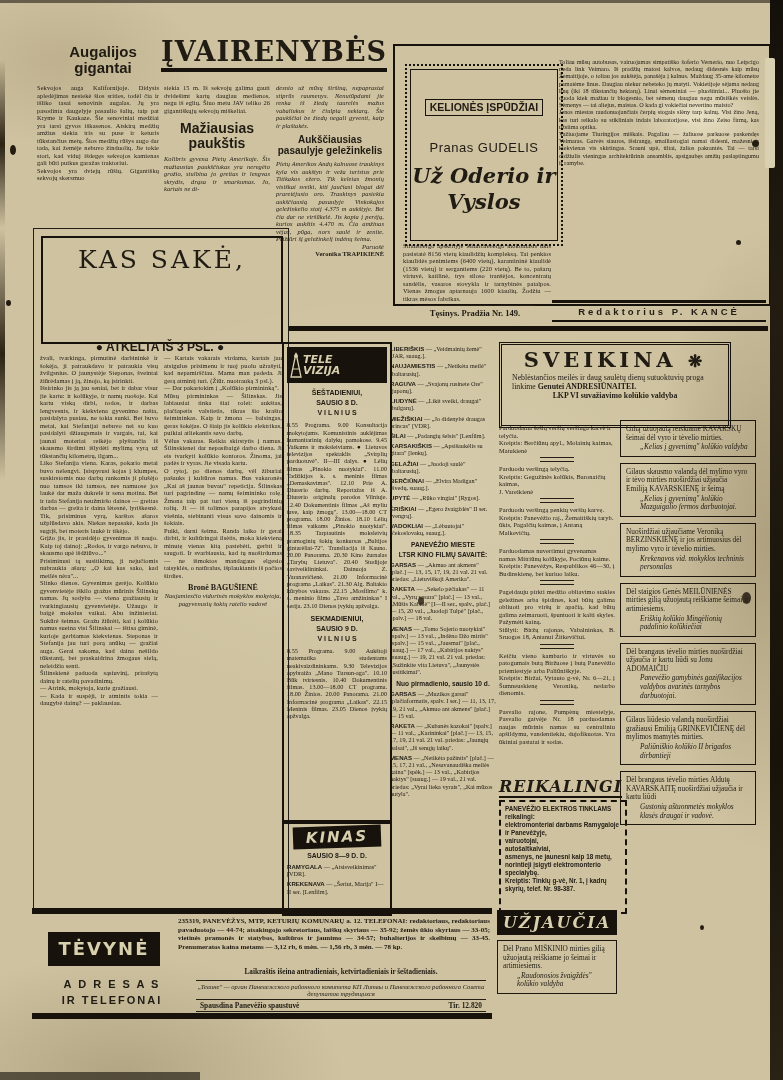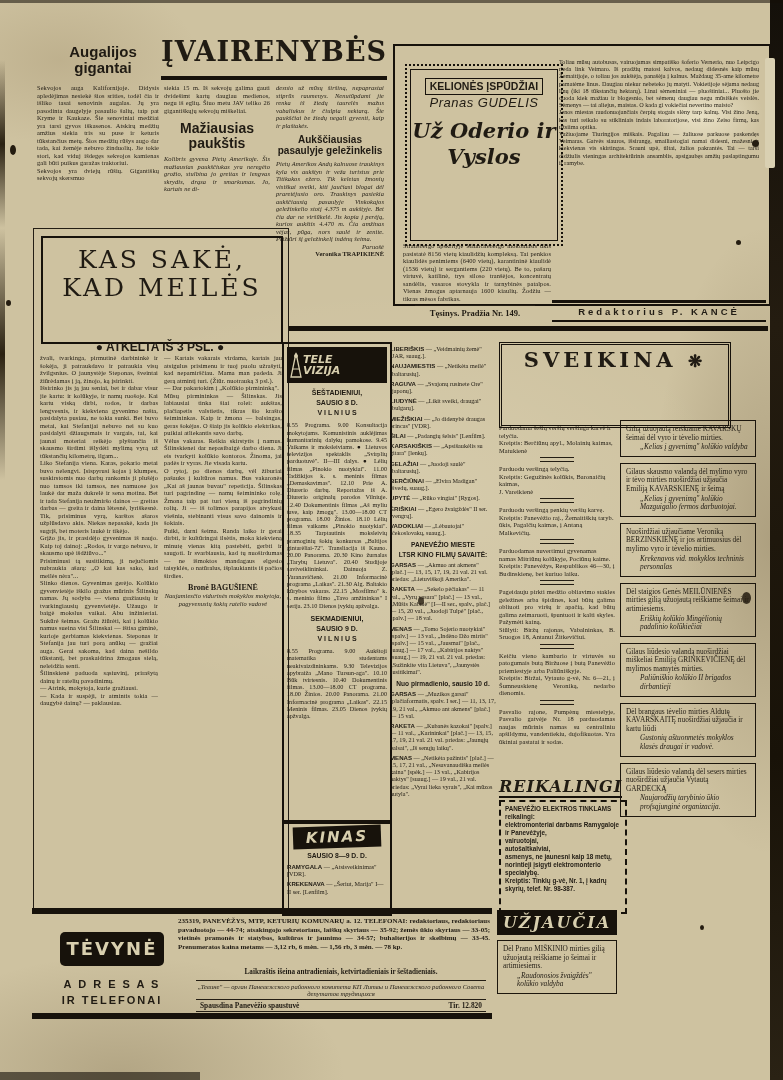--- a/index.html
+++ b/index.html
@@ -37,44 +37,44 @@
 </head>
 <body>
 
 <div class="page">
 
   <div class="abs h-sans ctr" style="left:48px;top:44px;width:110px;font-size:15px;">Augalijos gigantai</div>
   <div class="abs body-txt just preline" style="left:37px;top:84px;width:122px;height:148px;">Sekvojos auga Kalifornijoje. Didysis apledėjimas nesiekė šios srities, todėl čia ir išliko tasai senovinis augalas. Jų yra pasodinta daugelyje pasaulio šalių, taip pat Kryme ir Kaukaze. Šie senoviniai medžiai yra tarsi gyvos iškasenos. Atskirų medžių amžius siekia tris su puse ir keturis tūkstančius metų. Šios medžių rūšys augo dar tada, kai žemėje nebuvo žinduolių. Jie tokie stori, kad viduj išdegęs sekvojos kamienas gali būti puikus garažas traktoriui.
 Sekvojos yra dviejų rūšių. Gigantiškų sekvojų skersmuo</div>
 
   <div class="abs ctr" style="left:160px;top:36px;width:228px;">
-    <span style="font-family:'DejaVu Serif',serif;font-weight:bold;font-size:27px;letter-spacing:1px;border-bottom:4px solid #17120b;display:inline-block;padding-bottom:9px;">ĮVAIRENYBĖS</span>
+    <span style="font-family:'DejaVu Serif',serif;font-weight:bold;font-size:27px;letter-spacing:1px;border-bottom:4px solid #17120b;display:inline-block;padding-bottom:1px;">ĮVAIRENYBĖS</span>
   </div>
 
   <div class="abs" style="left:164px;top:84px;width:106px;">
     <div class="body-txt just">siekia 15 m. Iš sekvojų galima gauti dvidešimt kartų daugiau medienos, negu iš eglių. Šiuo metu JAV teliko 26 gigantiškųjų sekvojų miškeliai.</div>
     <div class="h-sans ctr" style="font-size:14px;margin:7px 0 5px;">Mažiausias paukštis</div>
     <div class="body-txt just" style="font-style:italic;">Kolibris gyvena Pietų Amerikoje. Šis mažiausias paukščiukas yra neregėto grožio, stulbina jo greitas ir lengvas skrydis, drąsa ir smarkumas. Jo, kartais ne di-</div>
   </div>
 
   <div class="abs" style="left:276px;top:84px;width:108px;">
     <div class="body-txt just" style="font-style:italic;">desnio už mūsų širšiną, nepaprastai stiprūs raumenys. Nenutūpdami jie renka iš žiedų taurelės mažus vabaliukus ir čiulpia nektarą. Šie paukščiai be žiedų negali gyventi, kaip ir plaštakės.</div>
     <div class="h-sans ctr" style="font-size:10px;margin:6px 0 4px;">Aukščiausias pasaulyje geležinkelis</div>
     <div class="body-txt just preline" style="font-style:italic;">Pietų Amerikos Andų kalnuose traukinys kyla vis aukštyn ir veža turistus prie Titikakos ežero. Tik keletas žmonių visiškai sveiki, kiti jaučiasi blogai dėl praretėjusio oro. Traukinys pasiekia aukščiausią pasaulyje Vinkokajos geležinkelio stotį 4.375 m aukštyje. Bet čia dar ne viršūkelė. Jis kopia į perėją, kurios aukštis 4.470 m. Čia amžinas vėjas, pūga, nors saulė ir zenite. Prižiūri šį geležinkelį indėnų šeima.</div>
     <div class="body-txt" style="text-align:right;font-style:italic;">Paruošė</div>
     <div class="body-txt" style="text-align:right;font-weight:bold;">Veronika TRAPIKIENĖ</div>
   </div>
 
   <div class="abs box" style="left:393px;top:44px;width:374px;height:258px;">
 
     <div class="abs" style="left:10px;top:18px;width:146px;height:168px;border:2px dotted #17120b;outline:1px solid #17120b;outline-offset:-6px;padding:10px 4px 0;">
-      <div class="ctr" style="margin-top:0;">
+      <div class="ctr" style="margin-top:21px;">
         <span class="h-sans" style="font-size:10.5px;border:1.5px solid #17120b;padding:2px 4px;display:inline-block;">KELIONĖS ĮSPŪDŽIAI</span>
       </div>
-      <div class="ctr sans" style="font-size:13px;margin-top:0;letter-spacing:.5px;font-style:italic;">Pranas GUDELIS</div>
+      <div class="ctr sans" style="font-size:13px;margin-top:24px;letter-spacing:.5px;">Pranas GUDELIS</div>
       <div class="ctr" style="font-family:'DejaVu Serif',serif;font-weight:bold;font-style:italic;font-size:21px;line-height:1.25;margin-top:8px;">Už Oderio ir Vyslos</div>
     </div>
     <div class="abs body-txt just" style="left:8px;top:196px;width:148px;">Strausbergo apskrityje Miunchebergo mokomasis ūkis pasistatė 8156 vietų kiaulidžių kompleksą. Tai penkios kiaulidės penimiems (6400 vietų), karantininė kiaulidė (1536 vietų) ir sergantiems (220 vietų). Be to, pašarų virtuvė, katilinė, trys siloso tranšėjos, koncentratų sandėlis, vasaros stovykla ir tarnybinės patalpos. Vienas žmogus aptarnauja 1600 kiaulių. Žodžiu — tikras mėsos fabrikas.</div>
     <div class="abs body-txt2 just preline" style="left:164px;top:12px;width:200px;">Toliau mūsų autobusas, vairuojamas simpatiško šoferio Vernerio, nuo Leipcigo rieda link Veimaro. Iš pradžių matosi kalvos, nedaug didesnės kaip mūsų Žemaitijoje, o toliau jos aukštėja, panašėja į kalnus. Maždaug 35-ame kilometre pamatėme linus. Daugiau niekur nebeteko jų matyti. Vokietijoje sėjama nedaug linų (iki 18 tūkstančių hektarų). Linai sėmeniniai — pluoštiniai... Pluošto jie duoda kiek mažiau ir blogesnio, bet sėmenų daugiau negu mūsiškės veislės. Sėmenys — tai aliejus, maistas. O kada gi vokiečiai nevertino maisto?
 Jenos miestas raudonuojančiais čerpių stogais slėny tarp kalnų. Visi žino Jeną, kas turi reikalo su stikliniais indais laboratorijose, visi žino Zeiso firmą, kas užsiima optika.
 Važiuojame Tiuringijos miškais. Pagaliau — žaliuose parkuose paskendęs Veimaras. Gatvės siauros, išsirangę, smailiastogiai namai didesni, mažesni ir kiekvienas vis skirtingas. Srauni upė, tiltai, žalios pakrantės. Tai — tarsi didžiulis vieningas architektūrinis ansamblis, apsigaubęs amžių paslaptingumu ir ramybe.</div>
   </div>
   <div class="abs" style="left:400px;top:303px;width:150px;">
     <div class="dash-line"></div>
     <div class="ctr" style="font-size:8.5px;font-weight:bold;">Tęsinys. Pradžia Nr. 149.</div>
@@ -82,21 +82,20 @@
   <div class="abs" style="left:552px;top:300px;width:214px;border-top:3px solid #17120b;border-bottom:2px solid #17120b;padding:3px 0;">
     <div class="ctr sans" style="font-size:9.5px;font-weight:bold;letter-spacing:3px;">Redaktorius P. KANCĖ</div>
   </div>
 
   <div class="abs rule" style="left:288px;top:326px;width:480px;height:5px;"></div>
 
   <div class="abs thinbox" style="left:33px;top:228px;width:254px;height:680px;"></div>
   <div class="abs box ctr" style="left:41px;top:236px;width:238px;height:96px;padding-top:8px;">
     <div style="font-family:'DejaVu Serif',serif;font-size:25px;letter-spacing:3px;line-height:1.12;">
       <div>KAS SAKĖ,</div>
-      <div>KAD MEILĖS</div>
     </div>
   </div>
   <div class="abs ctr sans" style="left:41px;top:340px;width:238px;font-size:12px;font-weight:bold;">● ATKELTA IŠ 3 PSL. ●</div>
   <div class="abs body-txt just preline" style="left:40px;top:354px;width:118px;height:548px;overflow:hidden;">žvali, tvarkinga, pirmutinė darbininkė ir šokėja, ji patraukdavo ir patraukia visų žvilgsnius. O jaunystėje Steponas, šveintai žiūrėdamas į ją, žinojo, ką įsirinkti.
 Išsirinko jis ją jau seniai, bet ir dabar visur jie kartu: ir kolūkyje, ir namų ruošoje. Kai kartu viską dirbi, rodos, ir darbas lengvesnis, ir kiekviena gyvenimo našta, pasidalyta pusiau, ne tokia sunki. Bet buvo metai, kai Stefanijai nebuvo nei su kuo pasidalyti džiaugsmais ir vargais, tai, kai jaunai moteriai reikėjo plyštančia iš skausmo širdimi išlydėti mylimą vyrą už tūkstančių kilometrų, ilgam...
 Liko Stefanija viena. Karas, pokario metai buvo nelengvi. Įsispyrusi kojas į klumpes, suskirstomis nuo darbų rankomis ji plušėjo nuo tamsos iki tamsos, nes namuose jos laukė dar maža dukrelė ir sena motina. Bet ir tada Stefanija neužmiršo dainos — greitas darbas — greita ir daina lėtesnė, lyriškesnė. Tik, prisiminus vyrą, karštos ašaros užplūsdavo akis. Niekas nepasakė, kada jis sugrįš, bet moteris laukė ir tikėjo.
 Grįžo jis, ir prasidėjo gyvenimas iš naujo. Kaip toj dainoj: „Rodos, ir vargo nebuvo, ir skausmo upė išdžiūvo..."
 Prisiminusi tą susitikimą, ji nejučiomis nubraukia ašarą: „O kai kas sako, kad meilės nėra"...
 Slinko dienos. Gyvenimas gerėjo. Kolūkio gyvenvietėje iškilo gražus mūrinis Šilinskų namas. Jų sodyba — viena gražiausių ir tvarkingiausių gyvenvietėje. Užaugo ir baigė mokslus vaikai. Abu inžinieriai. Sukūrė šeimas. Gražu žiūrėti, kai į kolūkio namus sueina visi Šilinskai — ištisa giminė, kurioje gerbiamas kiekvienas. Steponas ir Stefanija jau turi porą anūkų — gražiai auga. Gerai sakoma, kad daina nešildo tūkstantį, bet praskaidrina žmogaus sielą, neleidžia senti.
 Šilinskienė paduoda sąsiuvinį, prirašytą dainų ir ratelių pavadinimų.
@@ -168,20 +167,25 @@
     <div class="ent"><b>GARSAS</b> <span>— „Muzikos garsai" [plačiaformatis, spalv. I ser.] — 11, 13, 17, 19, 21 val., „Akmuo ant akmens" [plač.] — 15 val.</span></div>
     <div class="ent"><b>RAKETA</b> <span>— „Kubanės kazokai" [spalv.] — 11 val., „Karininkai" [plač.] — 13, 15, 17, 19, 21 val. 21 val. priedas: „Jaunųjų balsai", „Iš senųjų laikų".</span></div>
     <div class="ent"><b>MENAS</b> <span>— „Netikėta pažintis" [plač.] — 15, 17, 21 val., „Nesavanaudiška meilės kaina" [spėk.] — 13 val., „Kabirijos naktys" [suaug.] — 19 val., 21 val. priedas: „Vyrai lieka vyrais", „Kai mūzos nutyla".</span></div>
   </div>
 
   <div class="abs" style="left:499px;top:342px;width:214px;height:76px;border:3px double #17120b;padding:2px 6px;">
     <div class="ctr" style="font-family:'DejaVu Serif',serif;font-weight:bold;font-size:21px;letter-spacing:4px;">
       <span>SVEIKINA</span>
       <span style="font-size:17px;">❋</span>
     </div>
+    <div style="font-size:7.8px;line-height:9px;padding:1px 4px;">
+      <span>Neblėstančios meilės ir daug saulėtų dienų sutuoktuvių proga linkime</span>
+      <span style="font-weight:bold;">Genutei ANDRESIŪNAITEI.</span>
+      <div style="text-align:center;font-weight:bold;">LKP VI suvažiavimo kolūkio valdyba</div>
+    </div>
   </div>
 
   <div class="abs" style="left:499px;top:424px;width:116px;">
     <div class="body-txt preline">Parduodama šešių veršių veršinga karvė ir telyčia.
 Kreiptis: Berčiūnų apyl., Molainių kaimas,
 Matukienė</div>
     <div class="sep"></div>
     <div class="body-txt preline">Parduodu veršingą telyčią.
 Kreiptis: Gegužinės kolūkis, Baronaičių kaimas,
 J. Vareikienė</div>
@@ -232,35 +236,35 @@
     </div>
     <div class="cond">
       <span>Nuoširdžiai užjaučiame Veroniką BERZINSKIENĘ ir jos artimuosius dėl mylimo vyro ir tėvelio mirties.</span>
       <span class="signer">Krekenavos vid. mokyklos techninis personalas</span>
     </div>
     <div class="cond">
       <span>Dėl staigios Genės MEILŪNIENĖS mirties gilią užuojautą reiškiame šeimai ir artimiesiems.</span>
       <span class="signer">Eriškių kolūkio Mingėlionių padalinio kolūkiečiai</span>
     </div>
     <div class="cond">
-      <span>Gilaus liūdesio valandą nuoširdžiai miškeliai Emiliją GRINKEVIČIENĘ dėl mylimos mamytės mirties.</span>
+      <span>Dėl brangaus tėvelio mirties nuoširdžiai užjaučia ir kartu liūdi su Jonu ADOMAIČIU</span>
+      <span class="signer">Panevėžio gamybinės gazifikacijos valdybos avarinės tarnybos darbuotojai.</span>
+    </div>
+    <div class="cond">
+      <span>Gilaus liūdesio valandą nuoširdžiai gražiausi Emiliją GRINKEVIČIENĘ dėl mylimos mamytės mirties.</span>
       <span class="signer">Paliūniškio kolūkio II brigados dirbantieji</span>
     </div>
     <div class="cond">
       <span>Dėl brangaus tėvelio mirties Aldutę KAVARSKAITĘ nuoširdžiai užjaučia ir kartu liūdi</span>
       <span class="signer">Gustonių aštuonmetės mokyklos klasės draugai ir vadovė.</span>
     </div>
-    <div class="cond">
-      <span>Gilaus liūdesio valandą dėl sesers mirties nuoširdžiai užjaučia Vytautą GARDECKĄ</span>
-      <span class="signer">Naujarodžių tarybinio ūkio profsąjunginė organizacija.</span>
-    </div>
   </div>
 
   <div class="abs rule" style="left:32px;top:908px;width:460px;height:6px;"></div>
-  <div class="abs blackbar ctr" style="left:60px;top:932px;width:104px;height:34px;border-radius:5px;">
+  <div class="abs blackbar ctr" style="left:48px;top:932px;width:112px;height:34px;border-radius:0;">
     <span style="font-family:'DejaVu Sans',sans-serif;font-weight:bold;font-size:18px;letter-spacing:2px;line-height:34px;">TĖVYNĖ</span>
   </div>
   <div class="abs ctr sans" style="left:44px;top:978px;width:136px;font-size:11px;font-weight:bold;letter-spacing:2px;">A D R E S A S</div>
   <div class="abs ctr sans" style="left:36px;top:994px;width:152px;font-size:11px;font-weight:bold;letter-spacing:2px;">IR  TELEFONAI</div>
   <div class="abs just" style="left:178px;top:917px;width:312px;font-size:7px;line-height:8.6px;font-weight:bold;">235319, PANEVĖŽYS, MTP, KETURIŲ KOMUNARŲ a. 12. TELEFONAI: redaktoriaus, redaktoriaus pavaduotojo — 44-74; atsakingojo sekretoriaus, laiškų skyriaus — 35-92; žemės ūkio skyriaus — 33-05; vietinės pramonės ir statybos, kultūros ir jaunimo — 34-57; buhalterijos ir skelbimų — 33-45. Prenumeratos kaina metams — 3,12 rb, 6 mėn. — 1,56 rb, 3 mėn. — 78 kp.</div>
   <div class="abs ctr" style="left:196px;top:968px;width:290px;font-size:7.2px;font-weight:bold;">Laikraštis išeina antradieniais, ketvirtadieniais ir šeštadieniais.</div>
   <div class="abs ctr" style="left:196px;top:980px;width:290px;font-size:6.6px;font-style:italic;border-top:1px solid #241e14;padding-top:2px;">„Тевине" — орган Паневежского районного комитета КП Литвы и Паневежского районного Совета депутатов трудящихся</div>
   <div class="abs" style="left:196px;top:999px;width:290px;border-top:1px solid #241e14;border-bottom:1px solid #241e14;padding:1px 4px;display:flex;justify-content:space-between;box-sizing:border-box;">
     <span style="font-size:7.4px;font-weight:bold;">Spausdina Panevėžio spaustuvė</span>
     <span style="font-size:7.4px;font-weight:bold;">Tir. 12.820</span>

